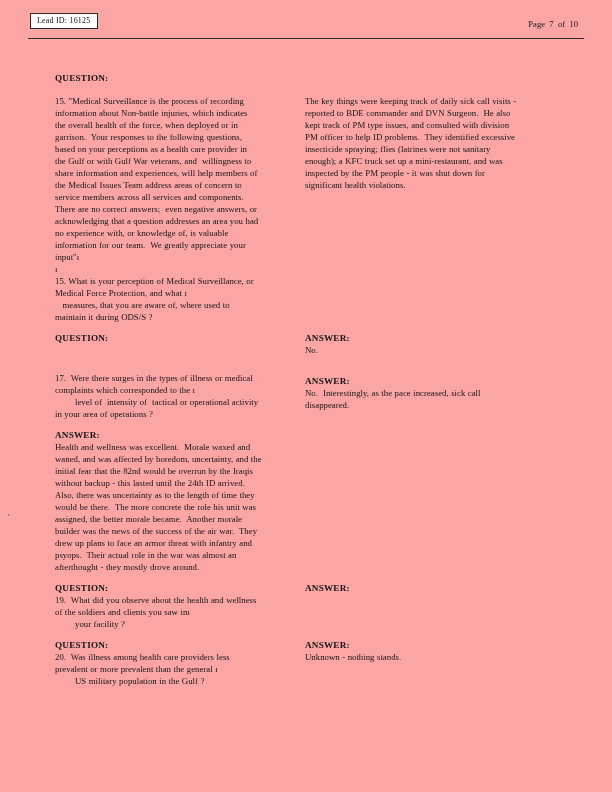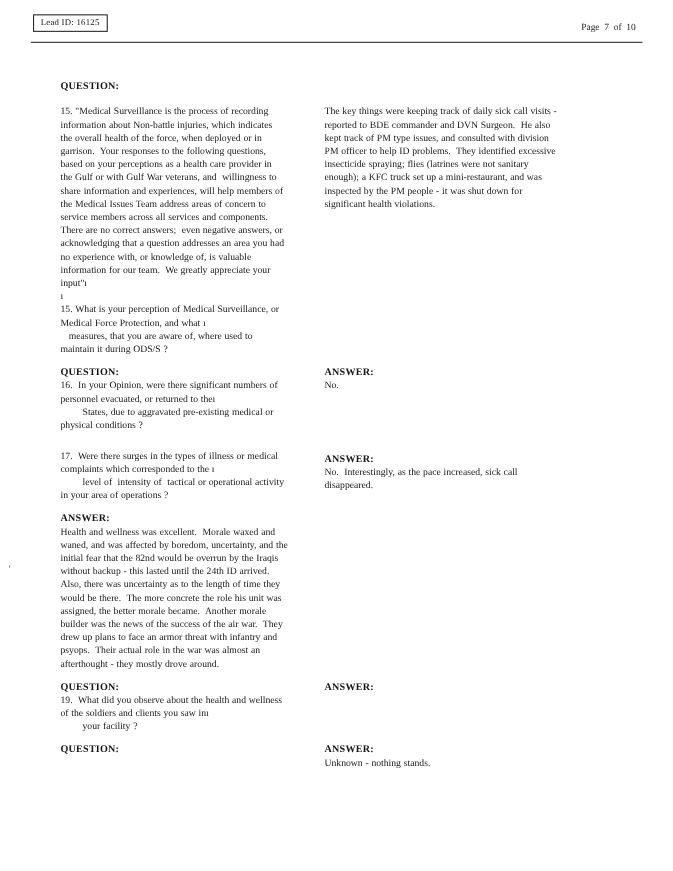--- a/index.html
+++ b/index.html
@@ -2,21 +2,21 @@
 <html><head>
 <meta charset="utf-8">
 <style>
   * { margin:0; padding:0; box-sizing:border-box; }
   html,body { background:#e8e8e8; }
   body { font-family:"Liberation Serif", serif; }
   .page {
     position:relative;
     width:612px; height:792px;
     margin:0 auto;
-    background:#ffffff;
+    background:#fca5a5;
     color:#161616;
     overflow:hidden;
   }
   .lead-id-box {
     position:absolute; left:30px; top:13px;
     border:1px solid #2a2a2a;
     padding:2px 7px 3px 6px;
     font-size:8px;
     letter-spacing:0.2px;
     background:#fff;
@@ -28,21 +28,21 @@
   }
   .header-rule {
     position:absolute; left:28px; top:38px;
     width:556px; height:0;
     border-top:1px solid #2e2e2e;
   }
   .content {
     position:absolute; left:55px; top:72px;
     width:522px;
   }
-  .qa-row { display:flex; }
+  .qa-row { display:flex; gap:10px; }
   .qa-row + .qa-row { margin-top:9px; }
   .q-col { width:240px; }
   .a-col { width:272px; }
   .qa-label {
     font-weight:bold;
     font-size:9.2px;
     line-height:12px;
     letter-spacing:0.2px;
     min-height:0;
   }
@@ -113,24 +113,20 @@
 insecticide spraying; flies (latrines were not sanitary
 enough); a KFC truck set up a mini-restaurant, and was
 inspected by the PM people - it was shut down for
 significant health violations.</div>
       </div>
     </div>
 
     <div class="qa-row row-2">
       <div class="q-col">
         <div class="qa-label">QUESTION:</div>
-        <div class="q-text">16.  In your Opinion, were there significant numbers of
-personnel evacuated, or returned to theı
-        States, due to aggravated pre-existing medical or
-physical conditions ?</div>
       </div>
       <div class="a-col">
         <div class="qa-label">ANSWER:</div>
         <div class="a-text">No.</div>
       </div>
     </div>
 
     <div class="qa-row row-3">
       <div class="q-col">
         <div class="qa-label"></div>
@@ -171,20 +167,23 @@
         your facility ?</div>
       </div>
       <div class="a-col">
         <div class="qa-label">ANSWER:</div>
       </div>
     </div>
 
     <div class="qa-row row-6">
       <div class="q-col">
         <div class="qa-label">QUESTION:</div>
+        <div class="q-text">20.  Was illness among health care providers less
+prevalent or more prevalent than the general ı
+        US military population in the Gulf ?</div>
       </div>
       <div class="a-col">
         <div class="qa-label">ANSWER:</div>
         <div class="a-text">Unknown - nothing stands.</div>
       </div>
     </div>
 
   </div>
 
   <div class="scan-artifact">'</div>

